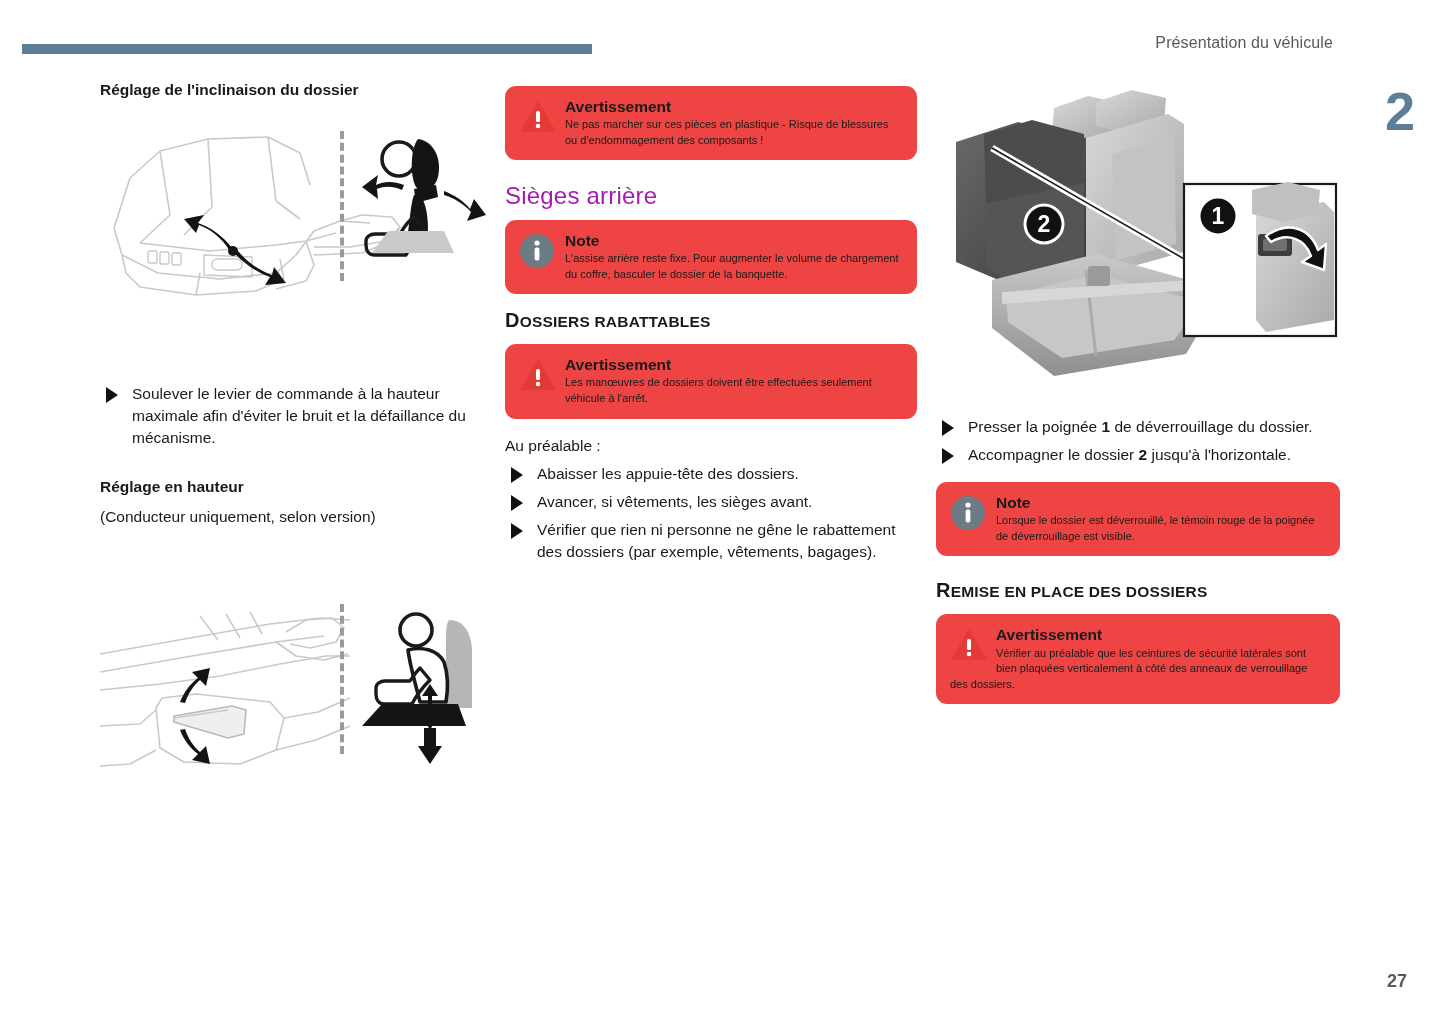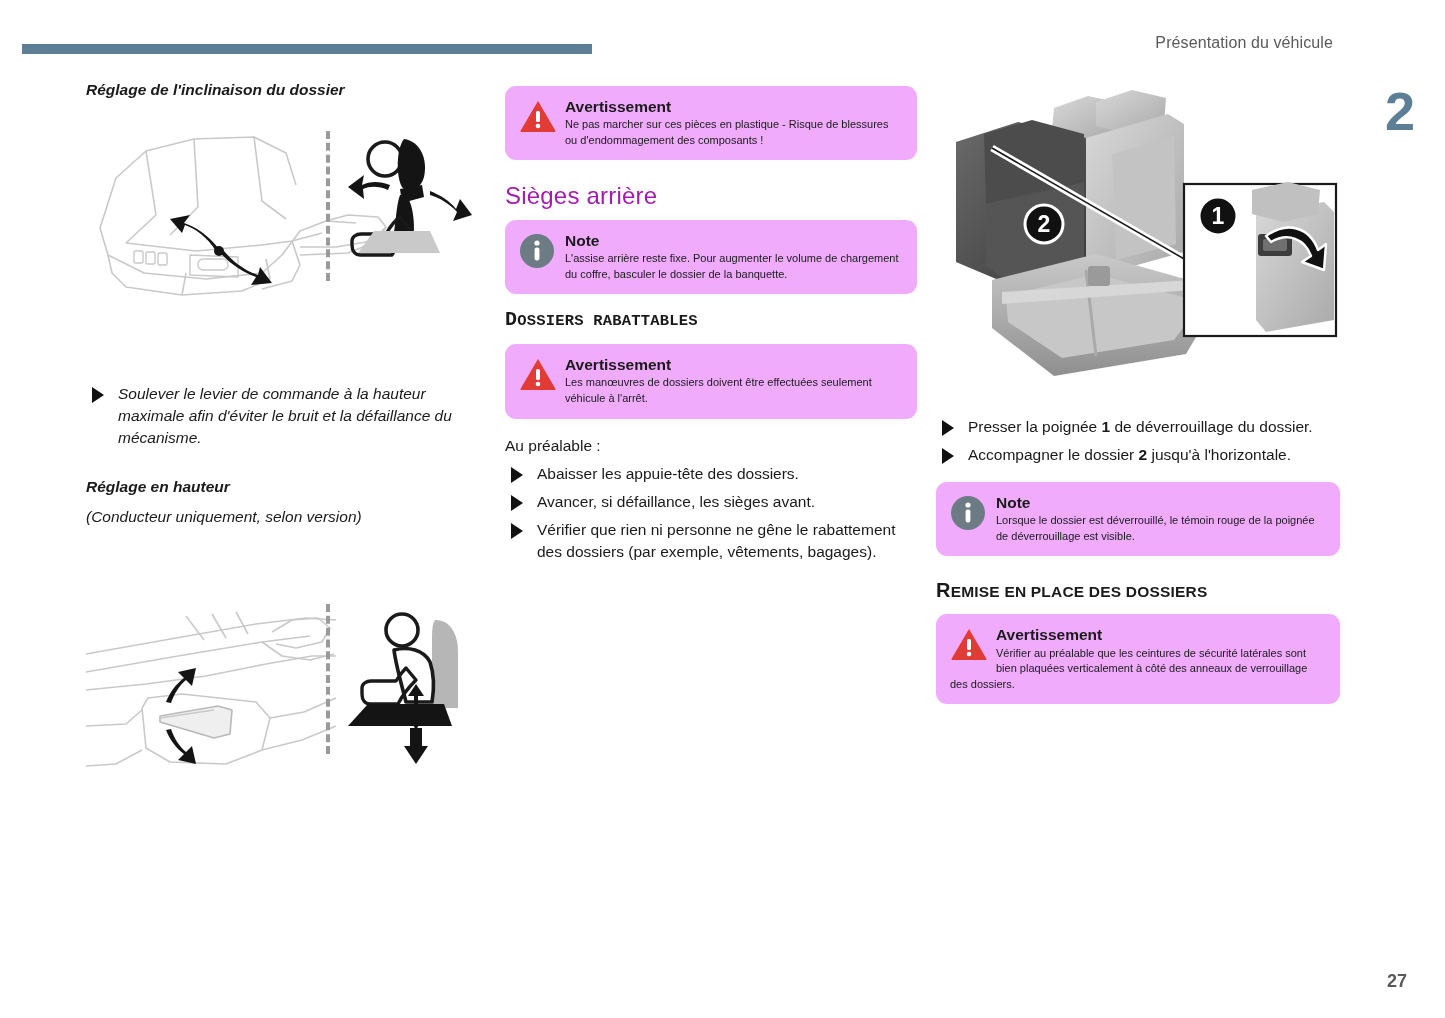--- a/index.html
+++ b/index.html
@@ -20,21 +20,21 @@
   .chapter-num{
     position:absolute;right:30px;top:84px;
     font-size:54px;font-weight:bold;color:#5d7f96;line-height:1;
   }
   .page-num{
     position:absolute;right:38px;bottom:26px;
     font-size:18px;font-weight:bold;color:#5a5a5a;
   }
   
   .col{position:absolute;top:80px;}
-  .col-left{left:86px;width:404px;font-style:italic;}
+  .col-left{left:100px;width:404px;}
   .col-mid{left:505px;width:412px;}
   .col-right{left:936px;width:404px;}
 
   h3.sub{
     font-size:15.5px;font-weight:bold;margin:0 0 8px 0;line-height:1.35;
   }
   h2.section{
     font-size:24px;font-weight:normal;color:#a21caf;margin:0 0 10px 0;
     line-height:1.15;letter-spacing:.2px;
   }
@@ -54,21 +54,21 @@
   }
   ul.arrows li .tri{
     position:absolute;left:6px;top:4px;
     width:0;height:0;border-left:12px solid #111;
     border-top:8px solid transparent;border-bottom:8px solid transparent;
   }
   .b{font-weight:bold;}
 
   
   .callout{
-    background:#f0abfc;border-radius:11px;
+    background:#ef4444;border-radius:11px;
     padding:11px 14px 12px 14px;margin:0 0 14px 0;
     position:relative;
   }
   .callout .ic{
     float:left;width:38px;height:34px;margin-right:8px;margin-top:2px;
   }
   .callout .ttl{font-size:15.5px;font-weight:bold;line-height:1.3;}
   .callout .txt{font-size:11px;line-height:1.42;}
   .callout:after{content:"";display:block;clear:both;}
 
@@ -217,21 +217,21 @@
       <svg class="note-circ" width="36" height="36" viewBox="0 0 36 36">
         <circle cx="18" cy="18" r="17" fill="#6d7b85"></circle>
         <circle cx="18" cy="10" r="2.6" fill="#fff"></circle>
         <rect x="15.6" y="14.5" width="4.8" height="13" rx="2" fill="#fff"></rect>
       </svg>
     </span>
     <div class="ttl">Note</div>
     <div class="txt">L'assise arrière reste fixe. Pour augmenter le volume de chargement du coffre, basculer le dossier de la banquette.</div>
   </div>
 
-  <h3 class="smallcaps" style="margin-top:8px;font-family:Liberation Mono, monospace;">
+  <h3 class="smallcaps" style="margin-top:8px;">
     <span>D</span><span class="sc">OSSIERS RABATTABLES</span>
   </h3>
 
   <div class="callout">
     <span class="ic">
       <svg class="warn-tri" width="38" height="34" viewBox="0 0 38 34">
         <path d="M19 2 L36 31 Q37.5 33 35 33 L3 33 Q0.5 33 2 31 Z" fill="#e13b36"></path>
         <rect x="17" y="12" width="4" height="11" rx="1.6" fill="#fff"></rect>
         <circle cx="19" cy="27" r="2.3" fill="#fff"></circle>
       </svg>
@@ -242,21 +242,21 @@
 
   <p class="body tight" style="margin-top:16px;">Au préalable :</p>
 
   <ul class="arrows">
     <li>
       <span class="tri"></span>
       <span>Abaisser les appuie-tête des dossiers.</span>
     </li>
     <li>
       <span class="tri"></span>
-      <span>Avancer, si défaillance, les sièges avant.</span>
+      <span>Avancer, si vêtements, les sièges avant.</span>
     </li>
     <li>
       <span class="tri"></span>
       <span>Vérifier que rien ni personne ne gêne le rabattement des dossiers (par exemple, vêtements, bagages).</span>
     </li>
   </ul>
 </div>
 
 <div class="col col-right" style="top:84px;">
 

